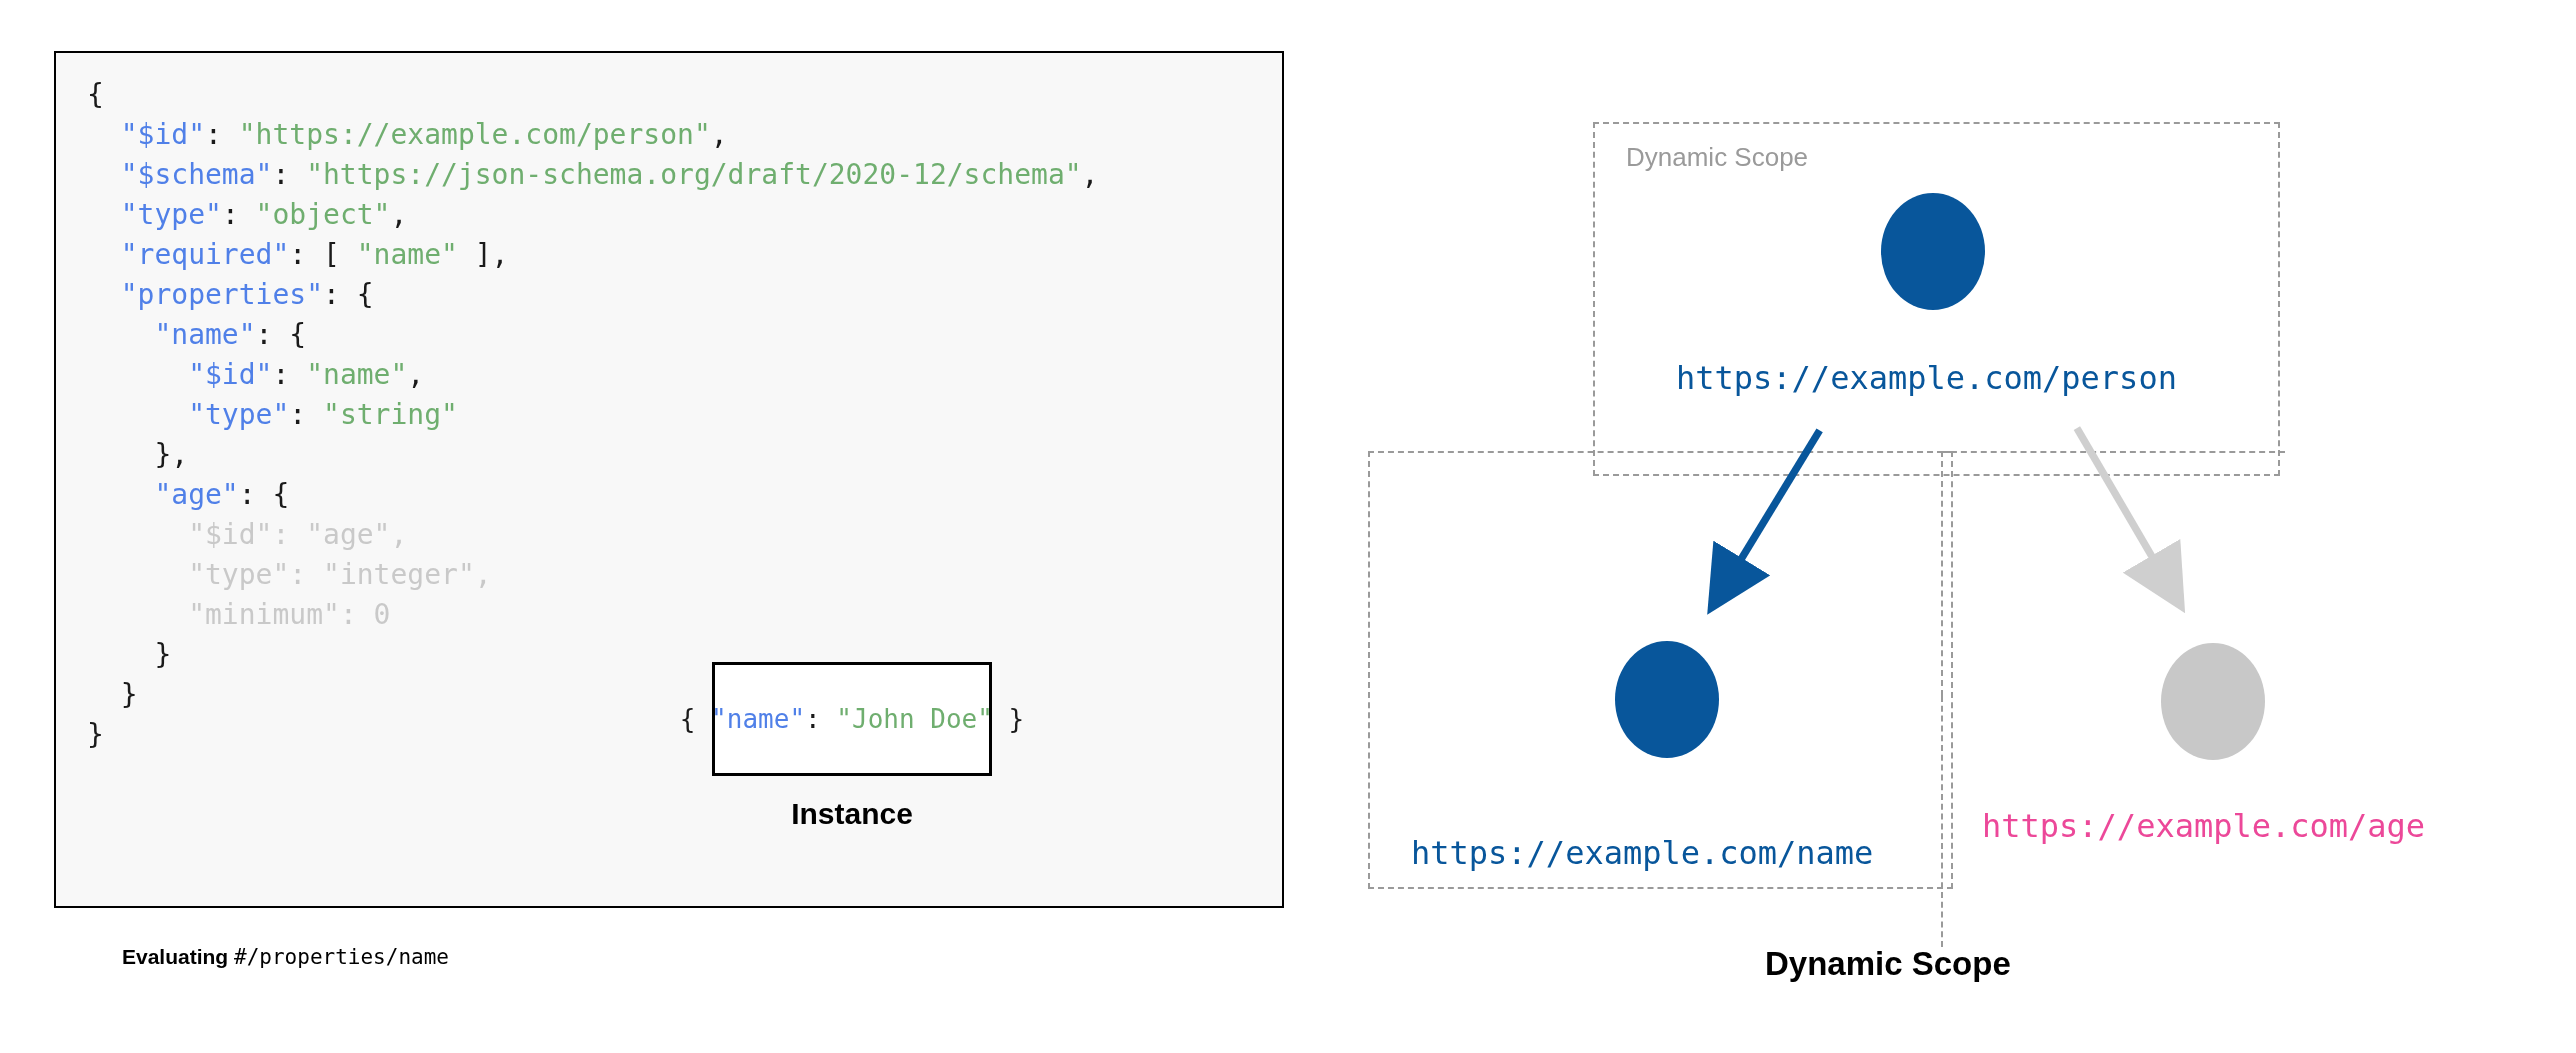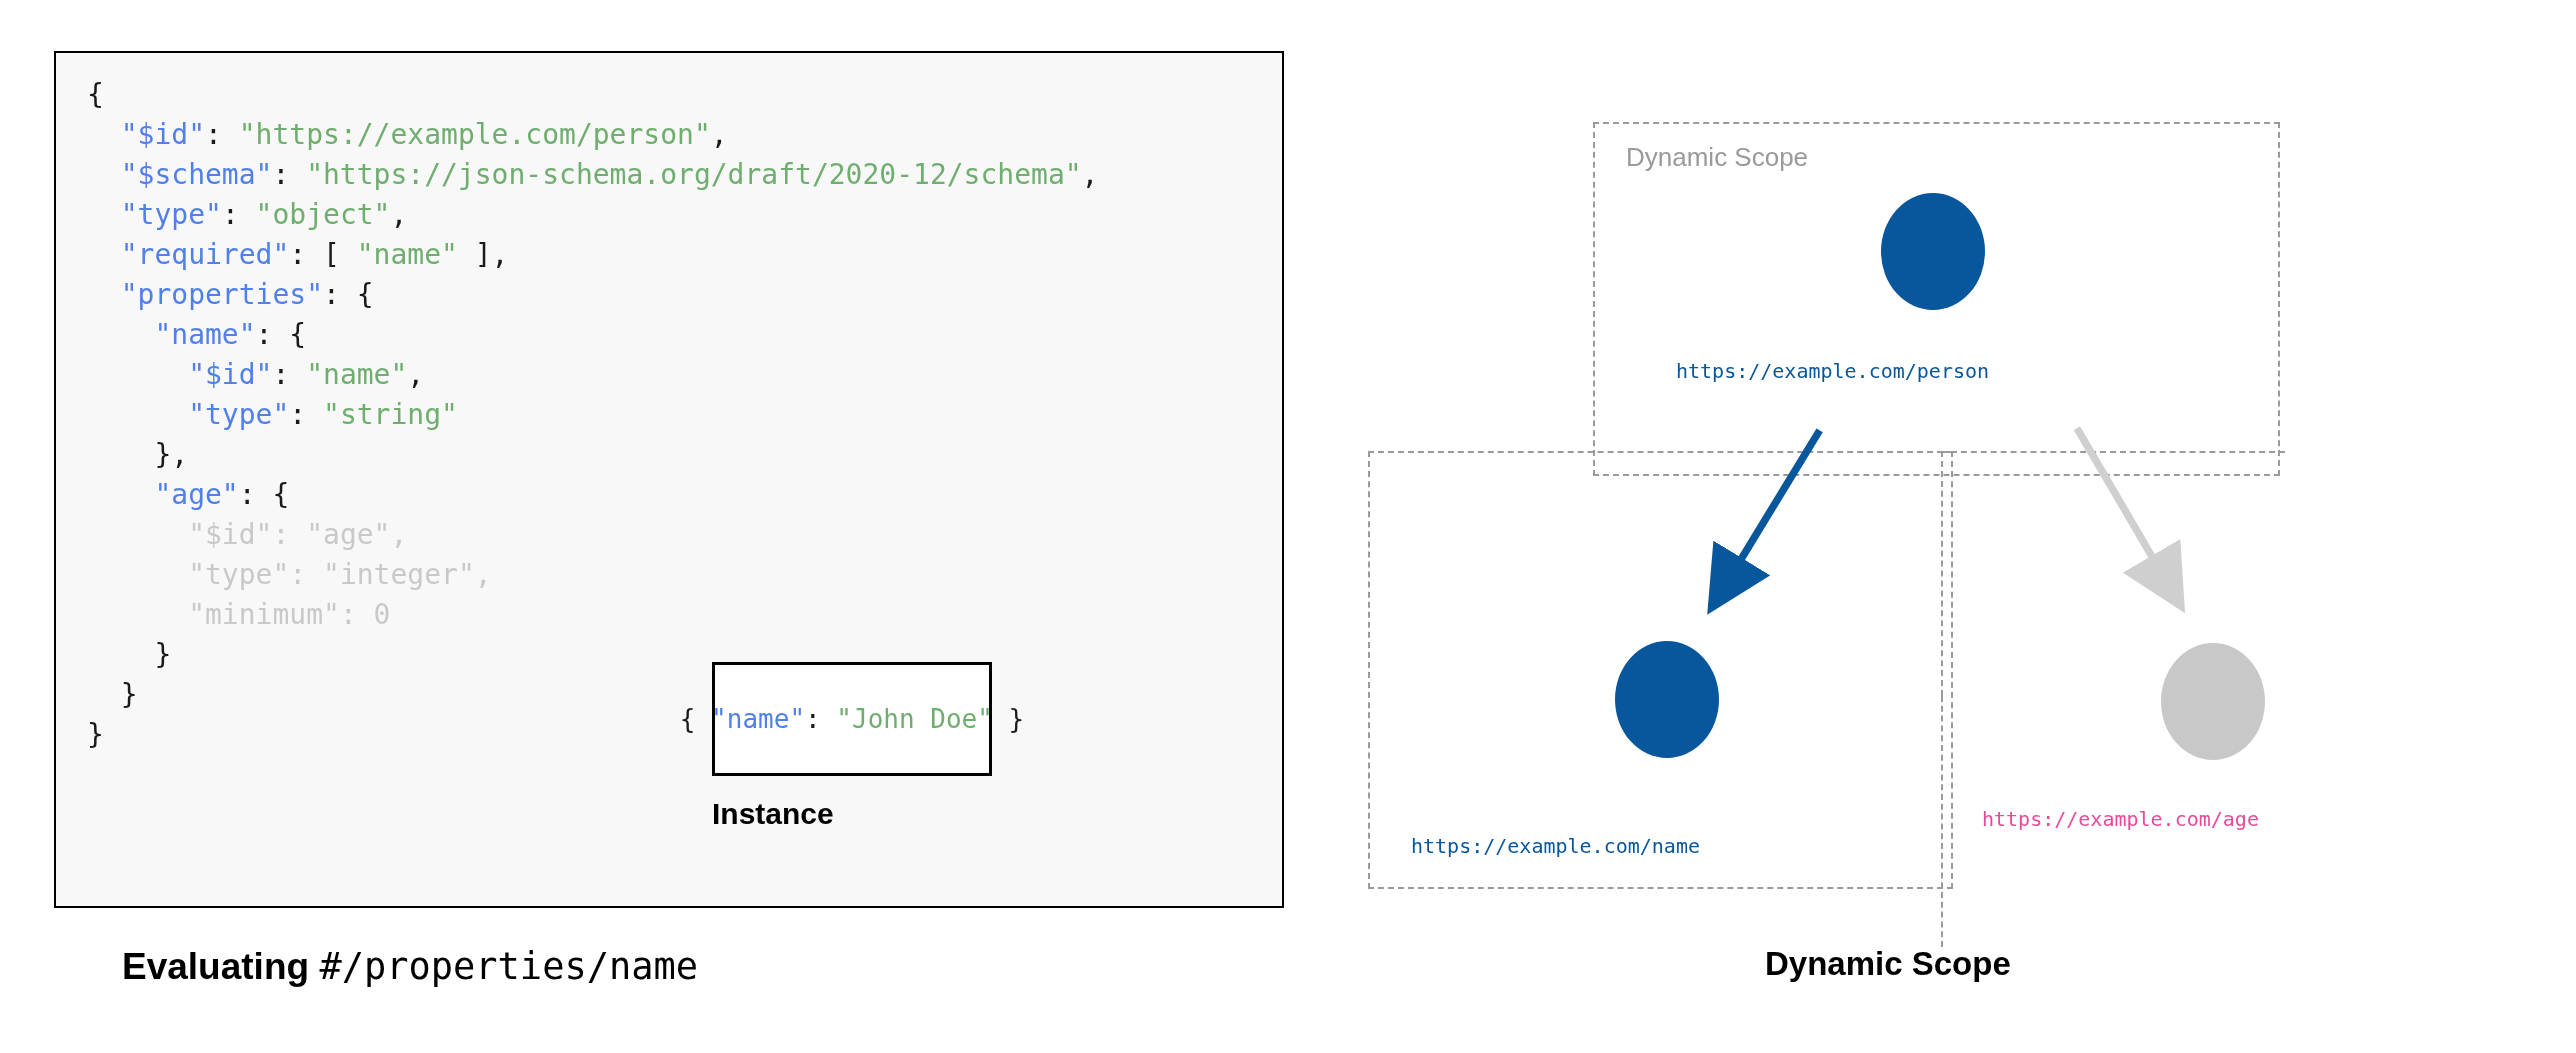--- a/index.html
+++ b/index.html
@@ -52,30 +52,31 @@
   }
   #instance-code {
     font-family: "DejaVu Sans Mono", "Liberation Mono", monospace;
     font-size: 26px;
     white-space: pre;
   }
   #instance-caption {
     position: absolute;
     left: 712px; top: 797px;
     width: 280px;
+    text-align: center;
     font-size: 30px;
     font-weight: bold;
     color: #000000;
   }
 
   
   #left-caption {
     position: absolute;
     left: 122px; top: 945px;
-    font-size: 37px;
+    font-size: 21px;
     color: #000000;
     white-space: pre;
   }
   #left-caption .cap-bold { font-weight: bold; }
   #left-caption .cap-mono {
     font-family: "DejaVu Sans Mono", "Liberation Mono", monospace;
     font-weight: normal;
   }
   #right-caption {
     position: absolute;
@@ -119,21 +120,21 @@
   .node-active { background: #08569b; }
   .node-dim    { background: #c8c8c8; }
 
   #node-person { left: 1881px; top: 193px;  width: 104px; height: 117px; }
   #node-name   { left: 1615px; top: 641px; width: 104px; height: 117px; }
   #node-age    { left: 2161px; top: 643px; width: 104px; height: 117px; }
 
   .node-label {
     position: absolute;
     font-family: "DejaVu Sans Mono", "Liberation Mono", monospace;
-    font-size: 20px;
+    font-size: 32px;
     white-space: nowrap;
   }
   .label-active { color: #08569b; }
   .label-dim    { color: #ec4899; }
 
   #label-person { left: 1676px; top: 359px; }
   #label-name   { left: 1411px; top: 834px; }
   #label-age    { left: 1982px; top: 807px; }
 
   #arrows { position: absolute; left: 0; top: 0; width: 2576px; height: 1053px; }

